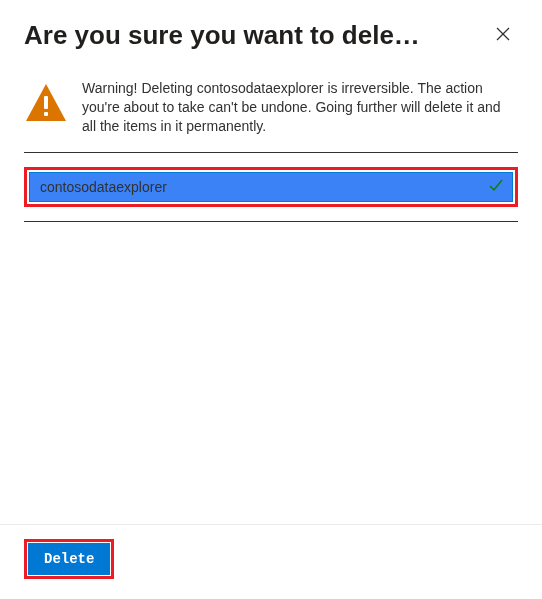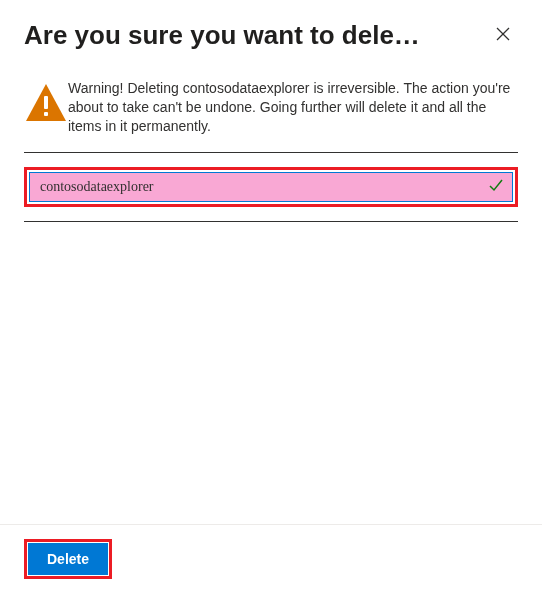--- a/index.html
+++ b/index.html
@@ -53,20 +53,21 @@
     .close-btn svg {
       width: 16px;
       height: 16px;
     }
     .content {
       padding: 20px 24px 0 24px;
       flex: 1;
     }
     .warning-row {
       display: flex;
+      gap: 14px;
       align-items: flex-start;
       margin-bottom: 16px;
     }
     .warning-icon {
       flex-shrink: 0;
       margin-top: 2px;
     }
     .warning-icon svg {
       width: 44px;
       height: 44px;
@@ -86,23 +87,23 @@
       position: relative;
       border: 3px solid #ec1c24;
       padding: 2px;
     }
     .confirm-input {
       width: 100%;
       font-size: 14px;
       padding: 6px 20px 6px 10px;
       border: 1px solid #0078d4;
       outline: none;
-      font-family: Liberation Serif, serif;
+      font-family: Liberation Sans, sans-serif;
       color: #323130;
-      background: #f9a8d4;
+      background: #3b82f6;
     }
     .check-icon {
       position: absolute;
       right: 12px;
       top: 50%;
       transform: translateY(-50%);
       pointer-events: none;
     }
     .check-icon svg {
       width: 14px;
@@ -116,21 +117,21 @@
     }
     .btn {
       min-width: 85px;
       height: 32px;
       font-size: 14px;
       font-weight: 600;
       color: #fff;
       background: #0078d4;
       border: none;
       cursor: pointer;
-      font-family: Liberation Sans, sans-serif;
+      font-family: Liberation Mono, monospace;
       padding: 0 16px;
     }
     .delete-wrap {
       border: 3px solid #ec1c24;
       padding: 1px;
       display: inline-flex;
     }
     .delete-wrap .btn {
       min-width: 80px;
     }

